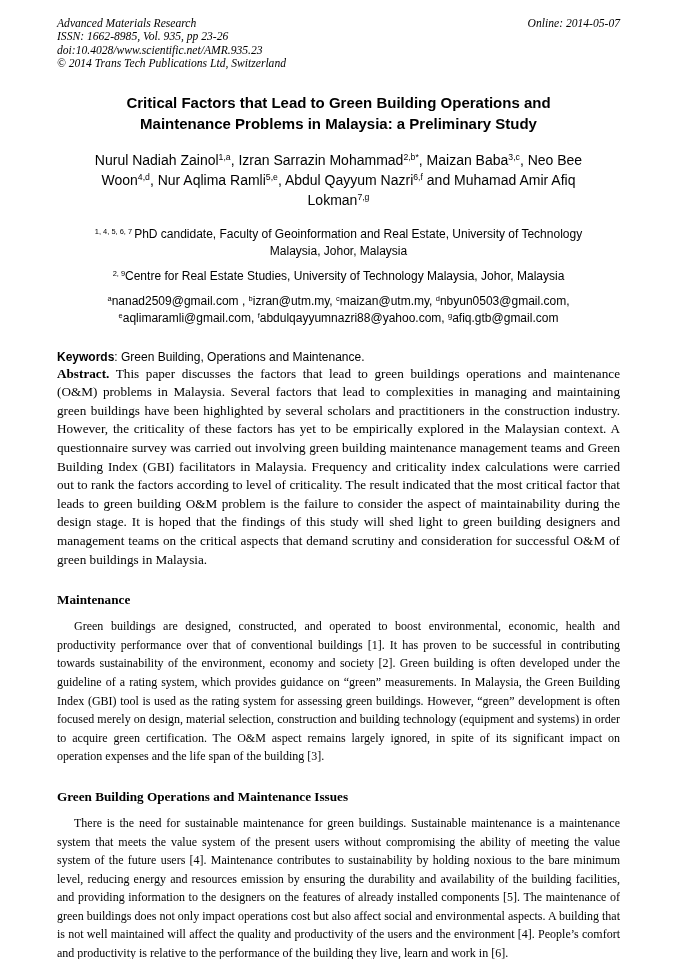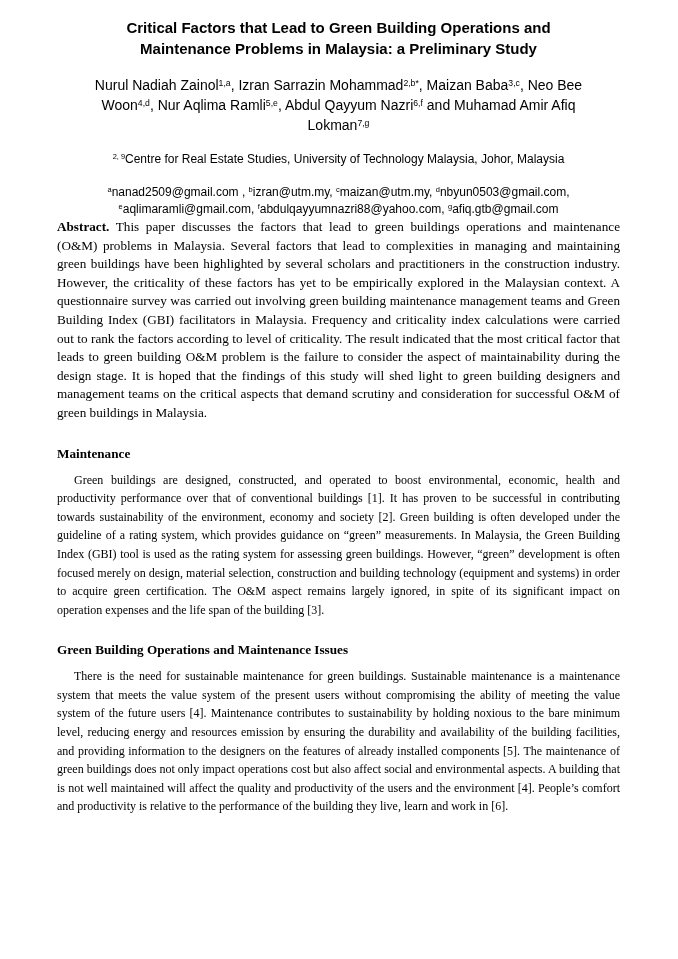--- a/index.html
+++ b/index.html
@@ -54,21 +54,21 @@
     line-height: 17px;
     text-align: center;
     margin: 8px auto 0 auto;
     max-width: 530px;
   }
   .emails {
     font-family: "Liberation Sans", sans-serif;
     font-size: 12px;
     line-height: 17px;
     text-align: center;
-    margin: 16px auto 0 auto;
+    margin: 8px auto 0 auto;
     max-width: 540px;
   }
   .keywords {
     font-family: "Liberation Sans", sans-serif;
     font-size: 12px;
     line-height: 16px;
     text-align: left;
     margin-top: 22px;
   }
   .keywords .kw-label { font-weight: bold; }
@@ -99,29 +99,42 @@
     line-height: 18.6px;
     text-align: justify;
     text-indent: 17px;
   }
 </style>
 </head>
 <body>
 
 <div class="page">
 
+  <div class="pub-header">
+    <div class="left">
+      <div>Advanced Materials Research</div>
+      <div>ISSN: 1662-8985, Vol. 935, pp 23-26</div>
+      <div>doi:10.4028/www.scientific.net/AMR.935.23</div>
+      <div>© 2014 Trans Tech Publications Ltd, Switzerland</div>
+    </div>
+    <div class="right">Online: 2014-05-07</div>
+  </div>
 
   <div class="title">Critical Factors that Lead to Green Building Operations and Maintenance Problems in Malaysia: a Preliminary Study</div>
 
   <div class="authors">Nurul Nadiah Zainol<sup>1,a</sup>, Izran Sarrazin Mohammad<sup>2,b*</sup>, Maizan Baba<sup>3,c</sup>, Neo Bee Woon<sup>4,d</sup>, Nur Aqlima Ramli<sup>5,e</sup>, Abdul Qayyum Nazri<sup>6,f</sup> and Muhamad Amir Afiq Lokman<sup>7,g</sup></div>
 
+  <div class="affiliation"><sup>1, 4, 5, 6, 7 </sup>PhD candidate, Faculty of Geoinformation and Real Estate, University of Technology Malaysia, Johor, Malaysia</div>
   <div class="affiliation"><sup>2, 9</sup>Centre for Real Estate Studies, University of Technology Malaysia, Johor, Malaysia</div>
 
   <div class="emails"><sup>a</sup>nanad2509@gmail.com , <sup>b</sup>izran@utm.my, <sup>c</sup>maizan@utm.my, <sup>d</sup>nbyun0503@gmail.com, <sup>e</sup>aqlimaramli@gmail.com, <sup>f</sup>abdulqayyumnazri88@yahoo.com, <sup>g</sup>afiq.gtb@gmail.com</div>
 
+  <div class="keywords">
+    <span class="kw-label">Keywords</span><span>: Green Building, Operations and Maintenance.</span>
+  </div>
 
   <p class="abstract">
     <span class="abs-label">Abstract.</span><span> This paper discusses the factors that lead to green buildings operations and maintenance (O&amp;M) problems in Malaysia. Several factors that lead to complexities in managing and maintaining green buildings have been highlighted by several scholars and practitioners in the construction industry. However, the criticality of these factors has yet to be empirically explored in the Malaysian context. A questionnaire survey was carried out involving green building maintenance management teams and Green Building Index (GBI) facilitators in Malaysia. Frequency and criticality index calculations were carried out to rank the factors according to level of criticality. The result indicated that the most critical factor that leads to green building O&amp;M problem is the failure to consider the aspect of maintainability during the design stage. It is hoped that the findings of this study will shed light to green building designers and management teams on the critical aspects that demand scrutiny and consideration for successful O&amp;M of green buildings in Malaysia.</span>
   </p>
 
   <div class="section-heading">Maintenance</div>
   <p class="body-paragraph">Green buildings are designed, constructed, and operated to boost environmental, economic, health and productivity performance over that of conventional buildings [1]. It has proven to be successful in contributing towards sustainability of the environment, economy and society [2]. Green building is often developed under the guideline of a rating system, which provides guidance on “green” measurements. In Malaysia, the Green Building Index (GBI) tool is used as the rating system for assessing green buildings. However, “green” development is often focused merely on design, material selection, construction and building technology (equipment and systems) in order to acquire green certification. The O&amp;M aspect remains largely ignored, in spite of its significant impact on operation expenses and the life span of the building [3].</p>
 
   <div class="section-heading">Green Building Operations and Maintenance Issues</div>
   <p class="body-paragraph">There is the need for sustainable maintenance for green buildings. Sustainable maintenance is a maintenance system that meets the value system of the present users without compromising the ability of meeting the value system of the future users [4]. Maintenance contributes to sustainability by holding noxious to the bare minimum level, reducing energy and resources emission by ensuring the durability and availability of the building facilities, and providing information to the designers on the features of already installed components [5]. The maintenance of green buildings does not only impact operations cost but also affect social and environmental aspects. A building that is not well maintained will affect the quality and productivity of the users and the environment [4]. People’s comfort and productivity is relative to the performance of the building they live, learn and work in [6].</p>

